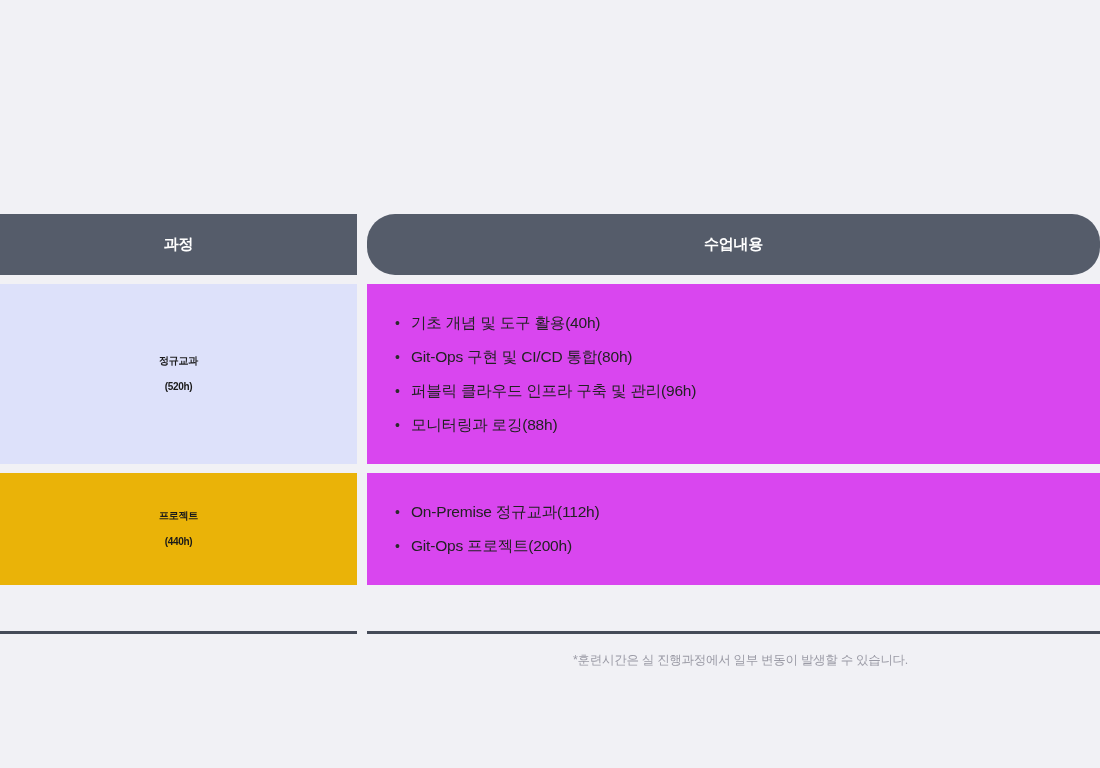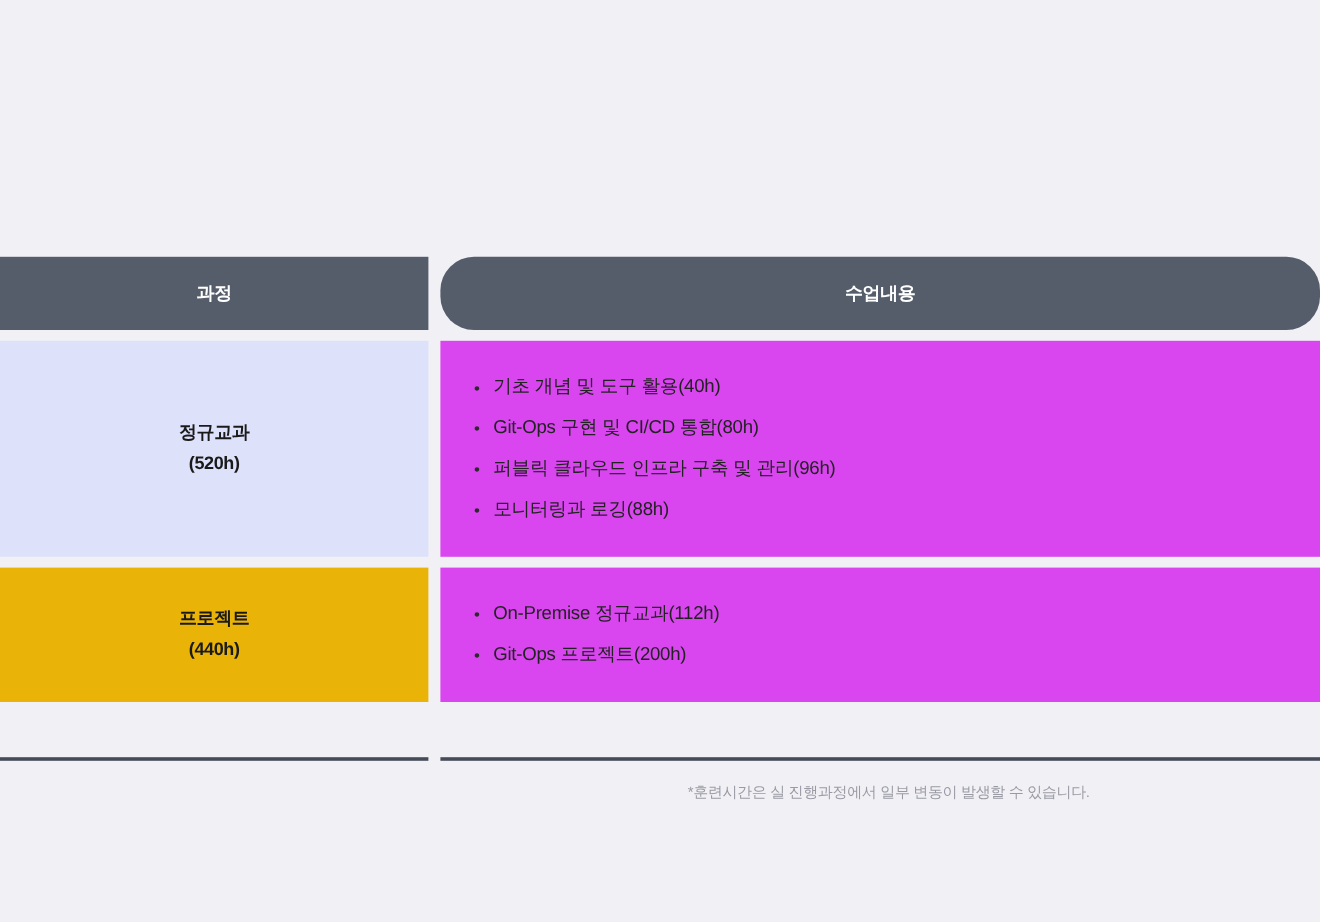--- a/index.html
+++ b/index.html
@@ -99,21 +99,21 @@
   
   .body-row .cell-right {
     background: #d946ef;
     padding: 22px 12px 22px 28px;
   }
 
   .row-regular .cell-left { background: #dde1fa; }
   .row-project .cell-left { background: #eab308; }
 
   .course-name {
-    font-size: 15px;
+    font-size: 10px;
     font-weight: 700;
     color: #1a1a1a;
     line-height: 26px;
     letter-spacing: -0.3px;
   }
 
   .bullets { list-style: none; }
   .bullets li {
     position: relative;
     font-size: 15.5px;

